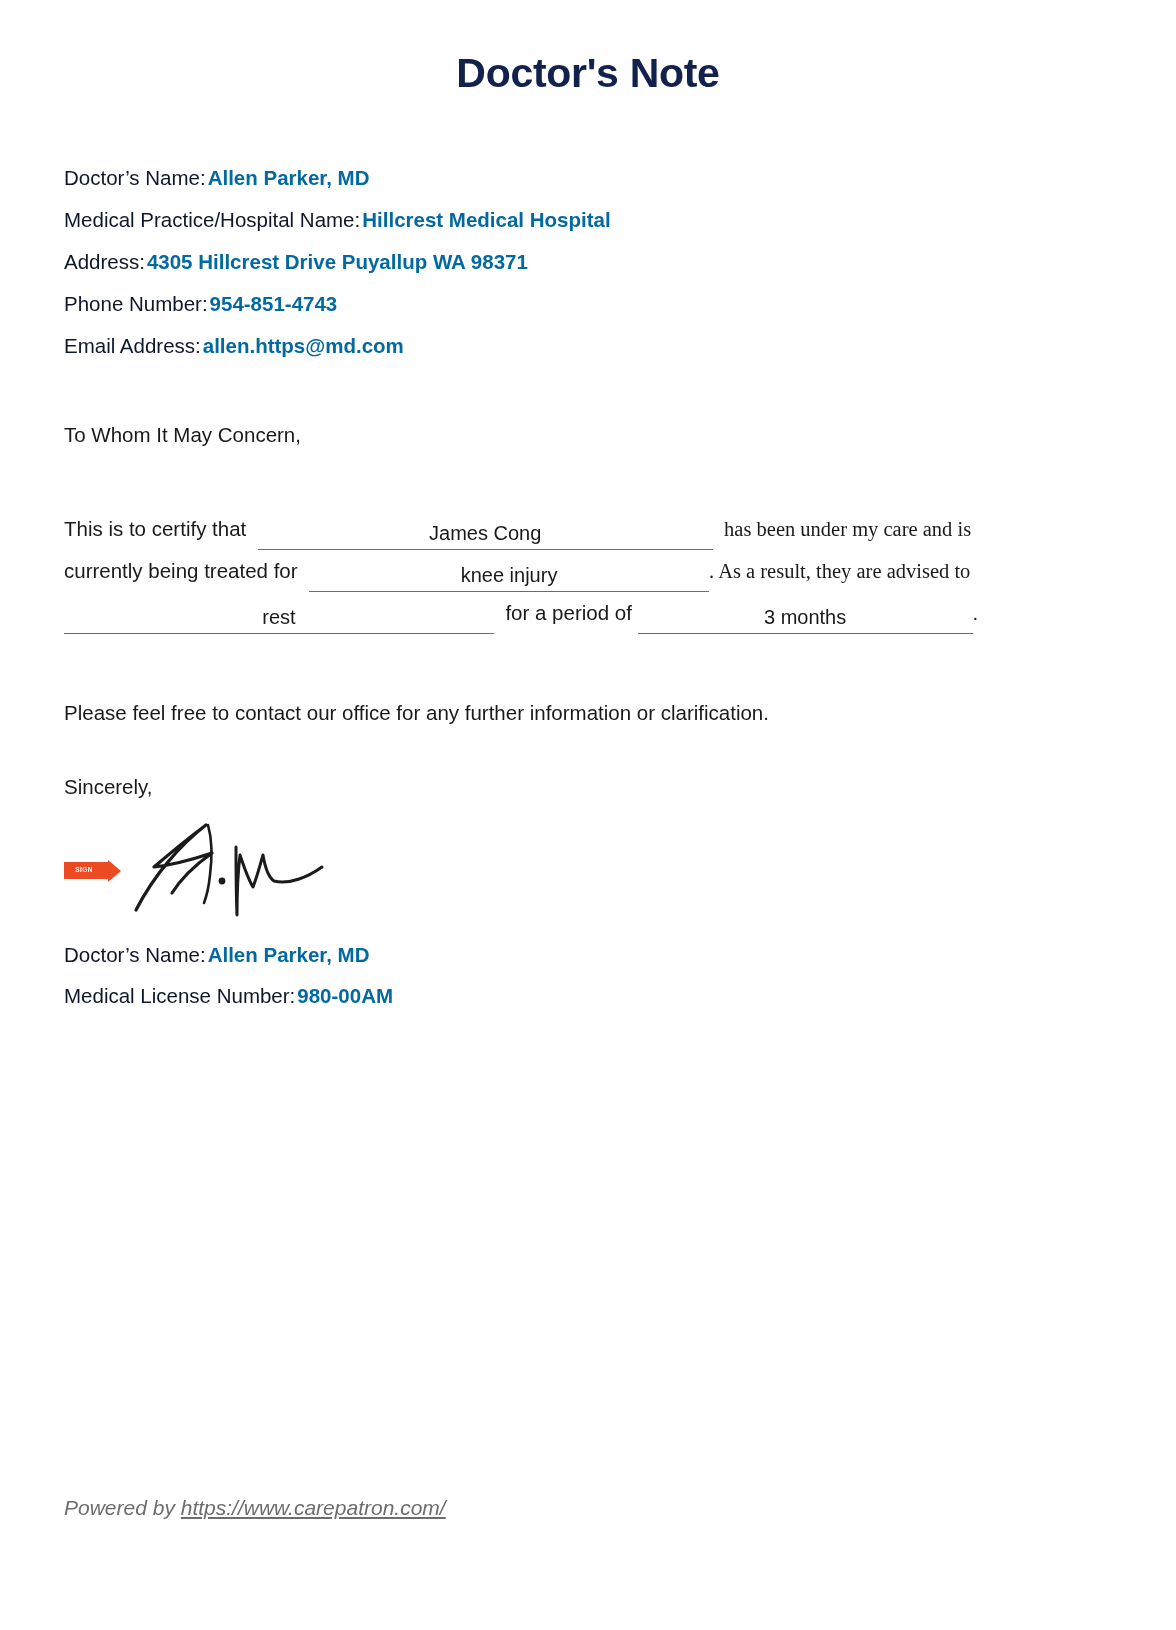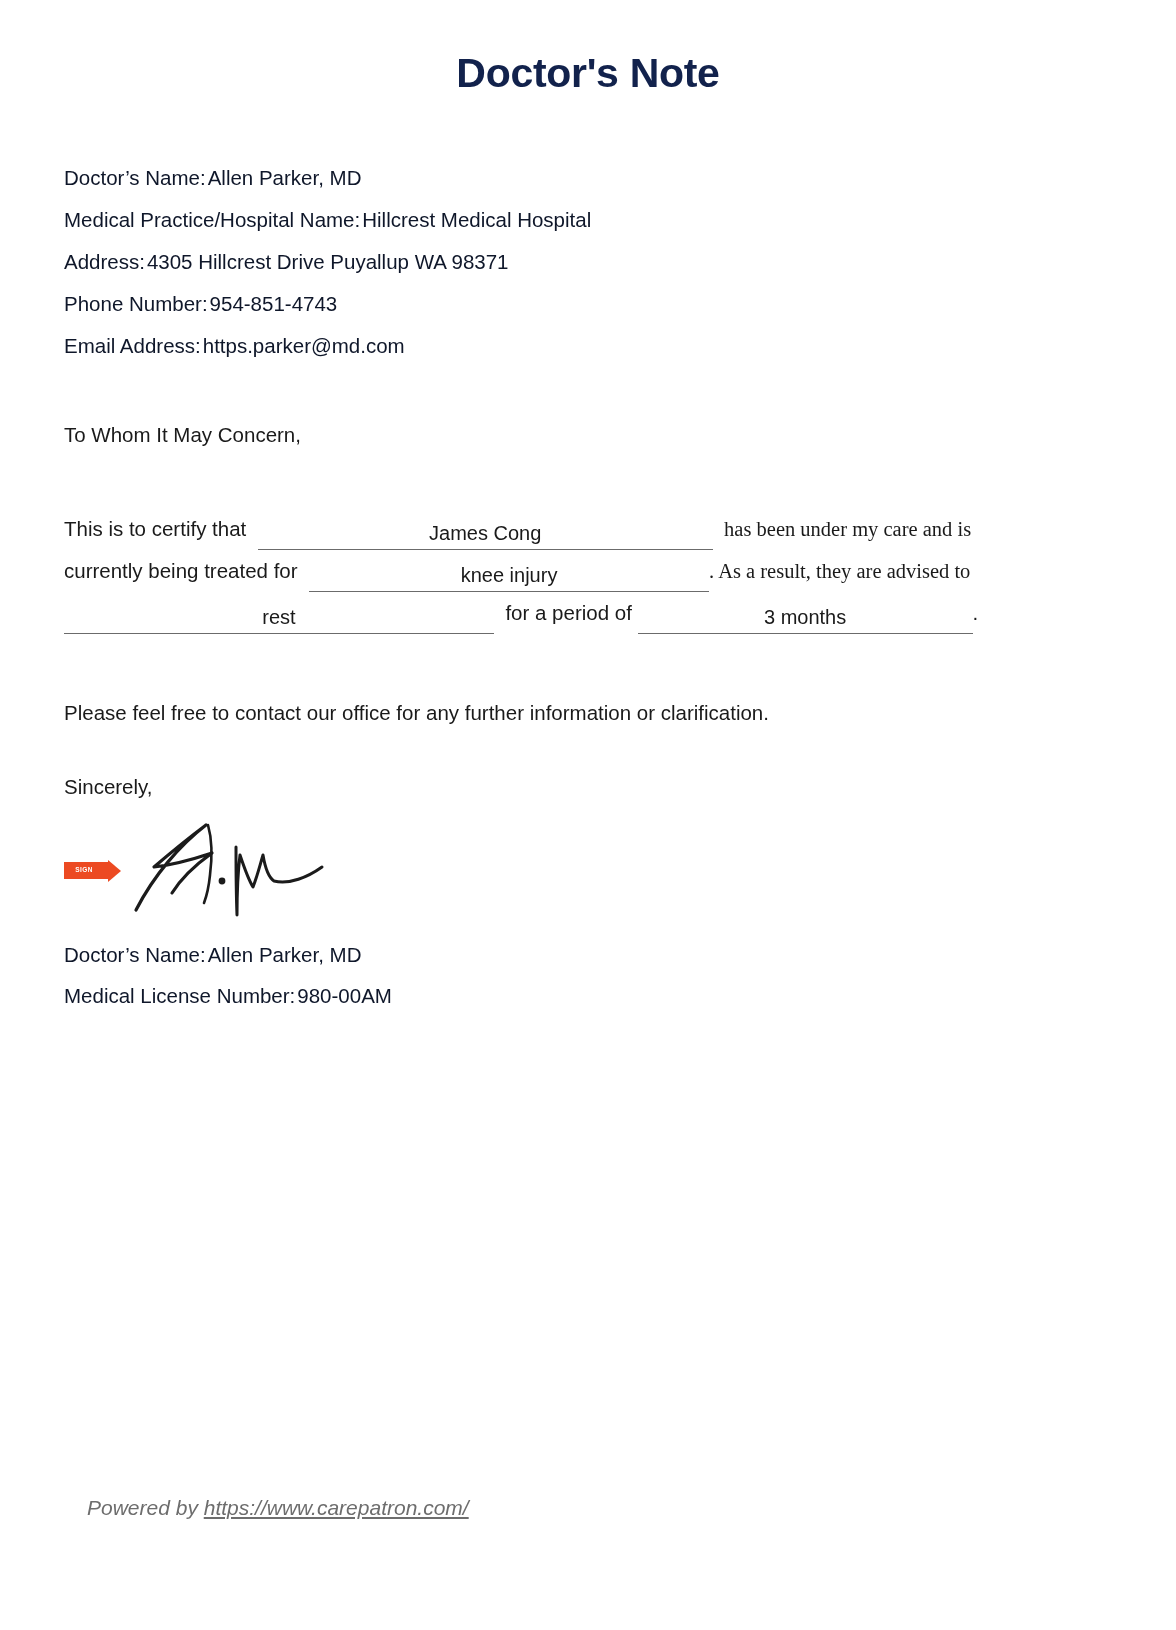--- a/index.html
+++ b/index.html
@@ -45,22 +45,22 @@
     font-size: 20.5px;
     line-height: 42px;
     color: #1c1c1c;
     white-space: nowrap;
   }
   .info-label {
     font-weight: 400;
     color: #0f172a;
   }
   .info-value {
-    font-weight: 400;
-    color: #0f172a;
+    font-weight: 700;
+    color: #0369a1;
     margin-left: 2px;
   }
 
   
   .date-line {
     margin-top: 43px;
     font-size: 20.5px;
     line-height: 30px;
   }
   .date-value { font-weight: 500; margin-left: 4px; }
@@ -178,21 +178,20 @@
   
   .footer {
     position: absolute;
     left: 64px;
     bottom: 108px;
     font-size: 21px;
     font-style: italic;
     color: #6d6d6d;
     line-height: 28px;
     white-space: nowrap;
-    margin-left: 23px;
   }
   .footer a,
   .footer .footer-url {
     color: #6d6d6d;
     text-decoration: underline;
     font-style: italic;
   }
 </style>
 </head>
 <body>
@@ -208,21 +207,21 @@
     <div class="info-line">
       <span class="info-label">Medical Practice/Hospital Name:</span><span class="info-value">Hillcrest Medical Hospital</span>
     </div>
     <div class="info-line">
       <span class="info-label">Address:</span><span class="info-value">4305 Hillcrest Drive Puyallup WA 98371</span>
     </div>
     <div class="info-line">
       <span class="info-label">Phone Number:</span><span class="info-value">954-851-4743</span>
     </div>
     <div class="info-line">
-      <span class="info-label">Email Address:</span><span class="info-value">https.parker@md.com</span>
+      <span class="info-label">Email Address:</span><span class="info-value">allen.https@md.com</span>
     </div>
   </div>
 
 
   <div class="salutation">To Whom It May Concern,</div>
 
   <div class="cert-para">
 
     <div class="cert-row">
       <span class="txt">This is to certify that</span>

